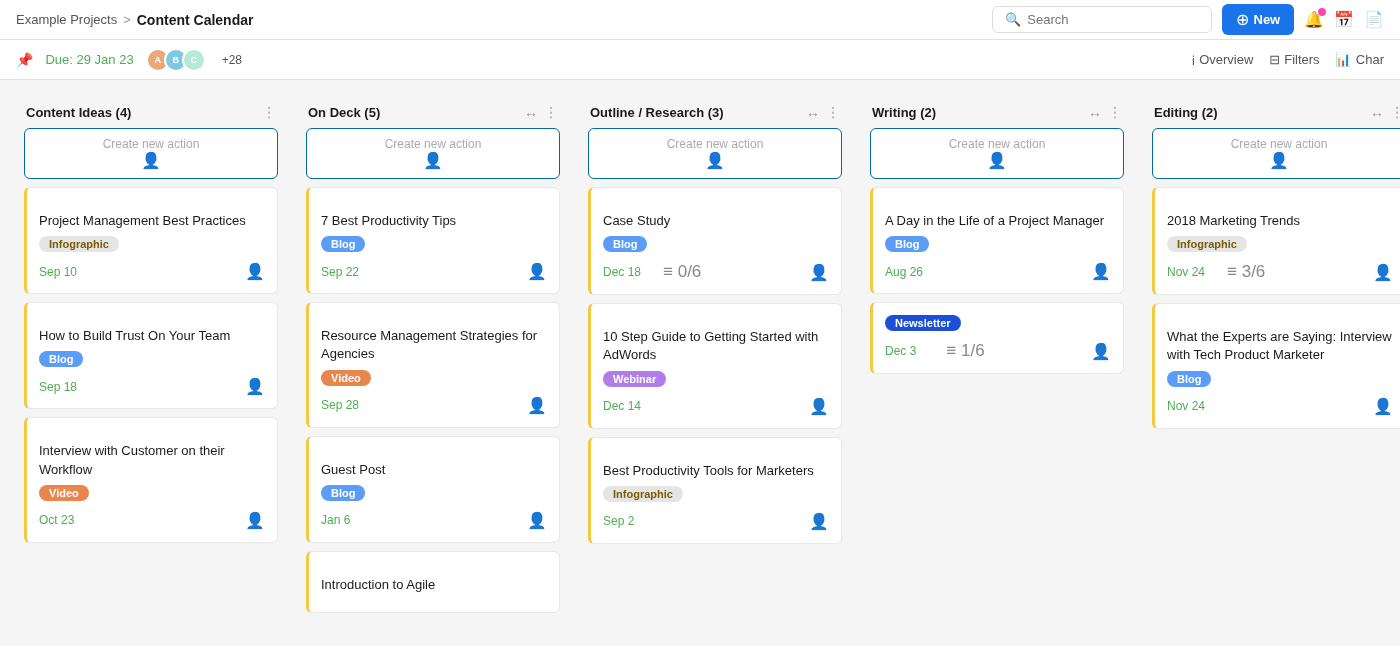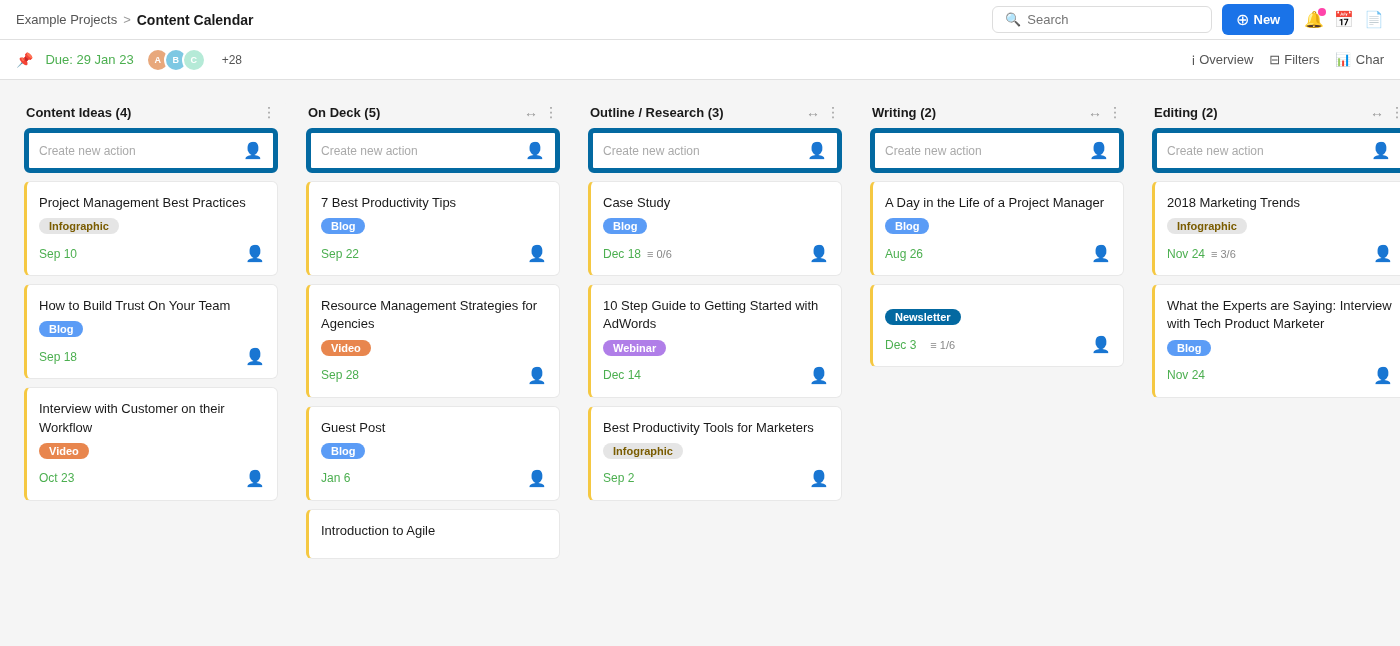--- a/index.html
+++ b/index.html
@@ -51,38 +51,38 @@
     
     .board { display: flex; gap: 0; padding: 16px; overflow-x: auto; height: calc(646px - 88px); align-items: flex-start; }
 
     
     .column { min-width: 270px; width: 270px; background: #f5f5f5; border-radius: 8px; margin-right: 12px; flex-shrink: 0; }
     .column-header { display: flex; align-items: center; justify-content: space-between; padding: 8px 10px; }
     .column-title { font-weight: 600; font-size: 13px; color: #1a1a1a; }
     .column-actions { display: flex; align-items: center; gap: 6px; color: #999; font-size: 14px; cursor: pointer; }
     .create-action-row {
       display: flex; align-items: center; justify-content: space-between;
-      background: #fff; border: 5px solid #0369a1; border-radius: 6px;
-      margin: 0 8px 8px; padding: 8px 10px; color: #aaa; font-size: 12px; cursor: text;
+      background: #fff; border: 1px solid #0369a1; border-radius: 6px;
+      margin: 0 8px 8px; padding: 8px 10px; color: #aaa; font-size: 12px; cursor: text; flex-direction: column;
     }
     .create-action-icon { color: #ccc; font-size: 16px; }
 
     
     .cards { padding: 0 8px; display: flex; flex-direction: column; gap: 8px; overflow-y: auto; max-height: calc(646px - 160px); }
     .card { background: #fff; border-radius: 6px; border: 1px solid #e8e8e8; padding: 12px; cursor: pointer; border-left: 3px solid #f5c842; }
-    .card-title { font-size: 13px; font-weight: 500; color: #1a1a1a; line-height: 1.4; margin-bottom: 6px; }
+    .card-title { font-size: 13px; font-weight: 500; color: #1a1a1a; line-height: 1.4; margin-bottom: 6px; margin-top: 12px; }
     .card-tag { display: inline-block; border-radius: 12px; padding: 2px 10px; font-size: 11px; font-weight: 600; margin-bottom: 6px; }
     .tag-infographic { background: #e5e5e5; color: #7a5c00; }
     .tag-blog { background: #5b9cf6; color: #fff; }
     .tag-video { background: #e8864e; color: #fff; }
-    .tag-newsletter { background: #0369a1; color: #fff; margin-top: 12px; }
+    .tag-newsletter { background: #1d4ed8; color: #fff; }
     .tag-webinar { background: #b07ee8; color: #fff; }
     .card-footer { display: flex; align-items: center; justify-content: space-between; margin-top: 4px; }
     .card-date { color: #4caf50; font-size: 12px; font-weight: 500; }
-    .card-checklist { color: #888; font-size: 11px; }
+    .card-checklist { color: #888; font-size: 17px; margin-left: 16px; }
     .card-user { color: #ccc; font-size: 16px; }
   </style>
 </head>
 <body>
 
 <div class="header">
   <div class="header-left">
     <span class="breadcrumb-parent">Example Projects</span>
     <span class="breadcrumb-sep">&gt;</span>
     <span class="breadcrumb-current">Content Calendar</span>

